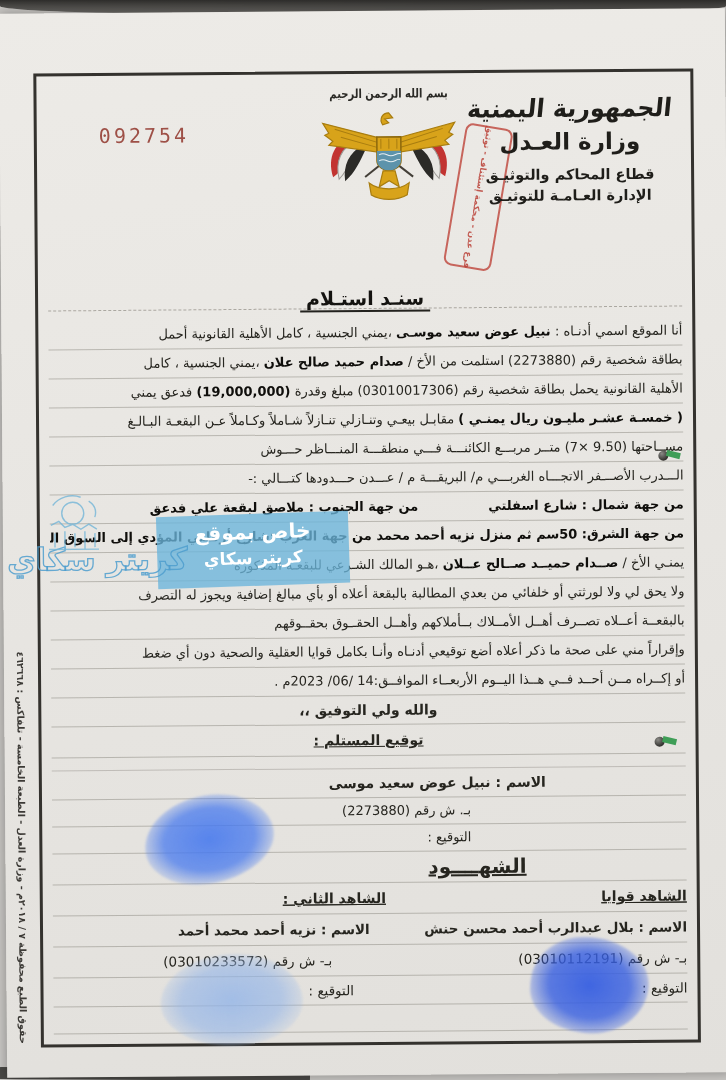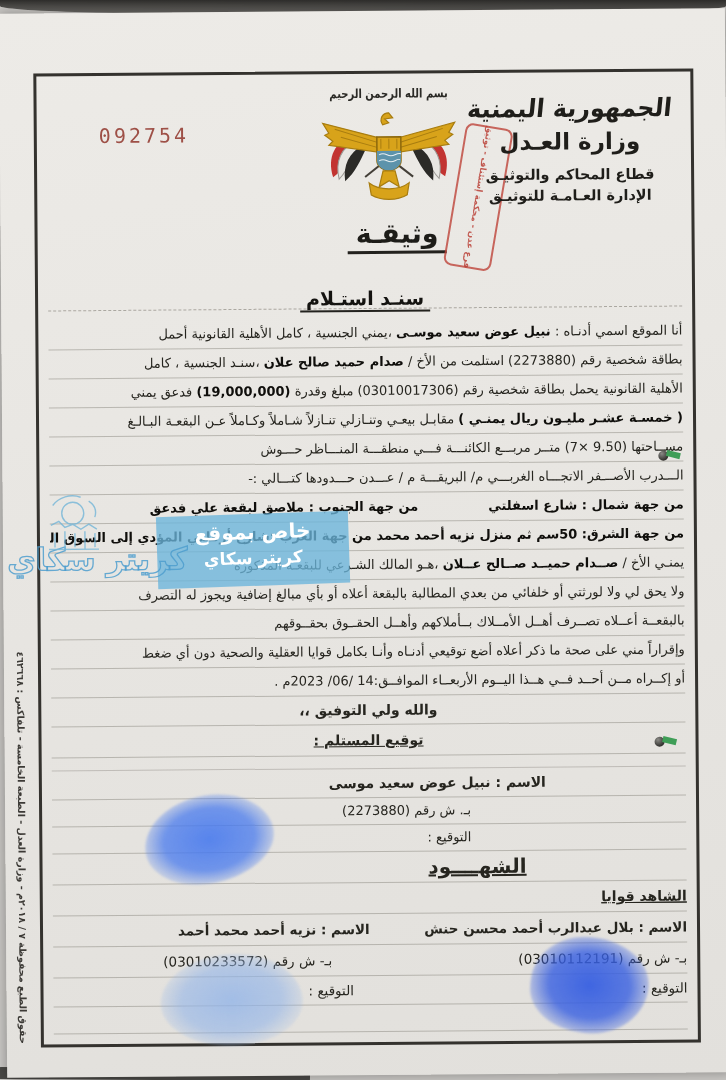--- a/index.html
+++ b/index.html
@@ -134,42 +134,41 @@
               <line x1="68" y1="40" x2="68" y2="50" stroke="#a87d10" stroke-width="1"></line>
               <line x1="76" y1="40" x2="76" y2="50" stroke="#a87d10" stroke-width="1"></line>
               <line x1="84" y1="40" x2="84" y2="50" stroke="#a87d10" stroke-width="1"></line>
 
               <path d="M70 72 L66 88 L76 82 L86 88 L82 72 Z" fill="#d8a31a" stroke="#a87d10" stroke-width="1.2"></path>
               <path d="M56 84 C66 92 86 92 96 84 L94 96 C84 102 68 102 58 96 Z" fill="#d8a31a" stroke="#a87d10" stroke-width="1.2"></path>
             </svg>
           </span>
         </div>
 
-        <div class="doc-word">وثيقـة</div>
 
         <div class="stamp">
           <div class="stamp-inner">فرع عدن - محكمة إستئناف - توثيق</div>
         </div>
 
         <div class="hdr-right">
           <div class="republic">الجمهورية اليمنية</div>
           <div class="ministry">وزارة العـدل</div>
           <div class="sector">قطاع المحاكم والتوثيـق</div>
           <div class="admin">الإدارة العـامـة للتوثيـق</div>
         </div>
       </div>
 
       <div class="ruled">
         <div class="heading-row">
           <div class="dash-line"></div>
           <span class="main-title">سنـد استـلام</span>
         </div>
 
         <div class="line"><span>أنا الموقع اسمي أدنـاه : </span><b>نبيل عوض سعيد موسـى</b><span> ،يمني الجنسية ، كامل الأهلية القانونية أحمل</span></div>
-        <div class="line"><span>بطاقة شخصية  رقم (2273880) استلمت من الأخ / </span><b>صدام حميد صالح علان</b><span> ،سنـد الجنسية ، كامل</span></div>
+        <div class="line"><span>بطاقة شخصية  رقم (2273880) استلمت من الأخ / </span><b>صدام حميد صالح علان</b><span> ،يمني الجنسية ، كامل</span></div>
         <div class="line"><span>الأهلية القانونية يحمل بطاقة شخصية  رقم (03010017306) مبلغ وقدرة </span><b>(19,000,000)</b><span> فدعق يمني</span></div>
         <div class="line"><b>( خمسـة عشـر مليـون ريال يمنـي )</b><span> مقابـل بيعـي وتنـازلي تنـازلاً شـاملاً وكـاملاً عـن البقعـة البـالـغ</span></div>
         <div class="line"><span>مســاحتها (‎7× 9.50‎) متــر مربـــع الكائنـــة فـــي منطقـــة المنـــاظر حـــوش</span></div>
         <div class="line"><span>الـــدرب الأصـــفر الاتجـــاه الغربـــي م/ البريقـــة م / عـــدن حـــدودها كتـــالي :-</span></div>
 
         <div class="line dir-row">
           <b>من جهة شمال : شارع اسفلتي</b>
           <b>من جهة الجنوب : ملاصق لبقعة علي فدعق</b>
         </div>
 
@@ -184,20 +183,21 @@
 
         <div class="sig-head"><span>توقيع المستلم :</span></div>
         <div class="gap-row"></div>
         <div class="r-name">الاسم : نبيل عوض سعيد موسى</div>
         <div class="r-id">بـ. ش رقم (2273880)</div>
         <div class="r-sig">التوقيع :</div>
 
         <div class="wit-head"><span>الشهــــود</span></div>
         <div class="w-row w-title">
           <span class="right"><span>الشاهد قوايا</span></span>
+          <span><span>الشاهد الثاني :</span></span>
         </div>
         <div class="w-row w-name">
           <span class="right">الاسم : بلال عبدالرب أحمد محسن حنش</span>
           <span>الاسم : نزيه أحمد محمد أحمد</span>
         </div>
         <div class="w-row w-id">
           <span class="right">بـ- ش رقم (03010112191)</span>
           <span>بـ- ش رقم (03010233572)</span>
         </div>
         <div class="w-row w-sig">

